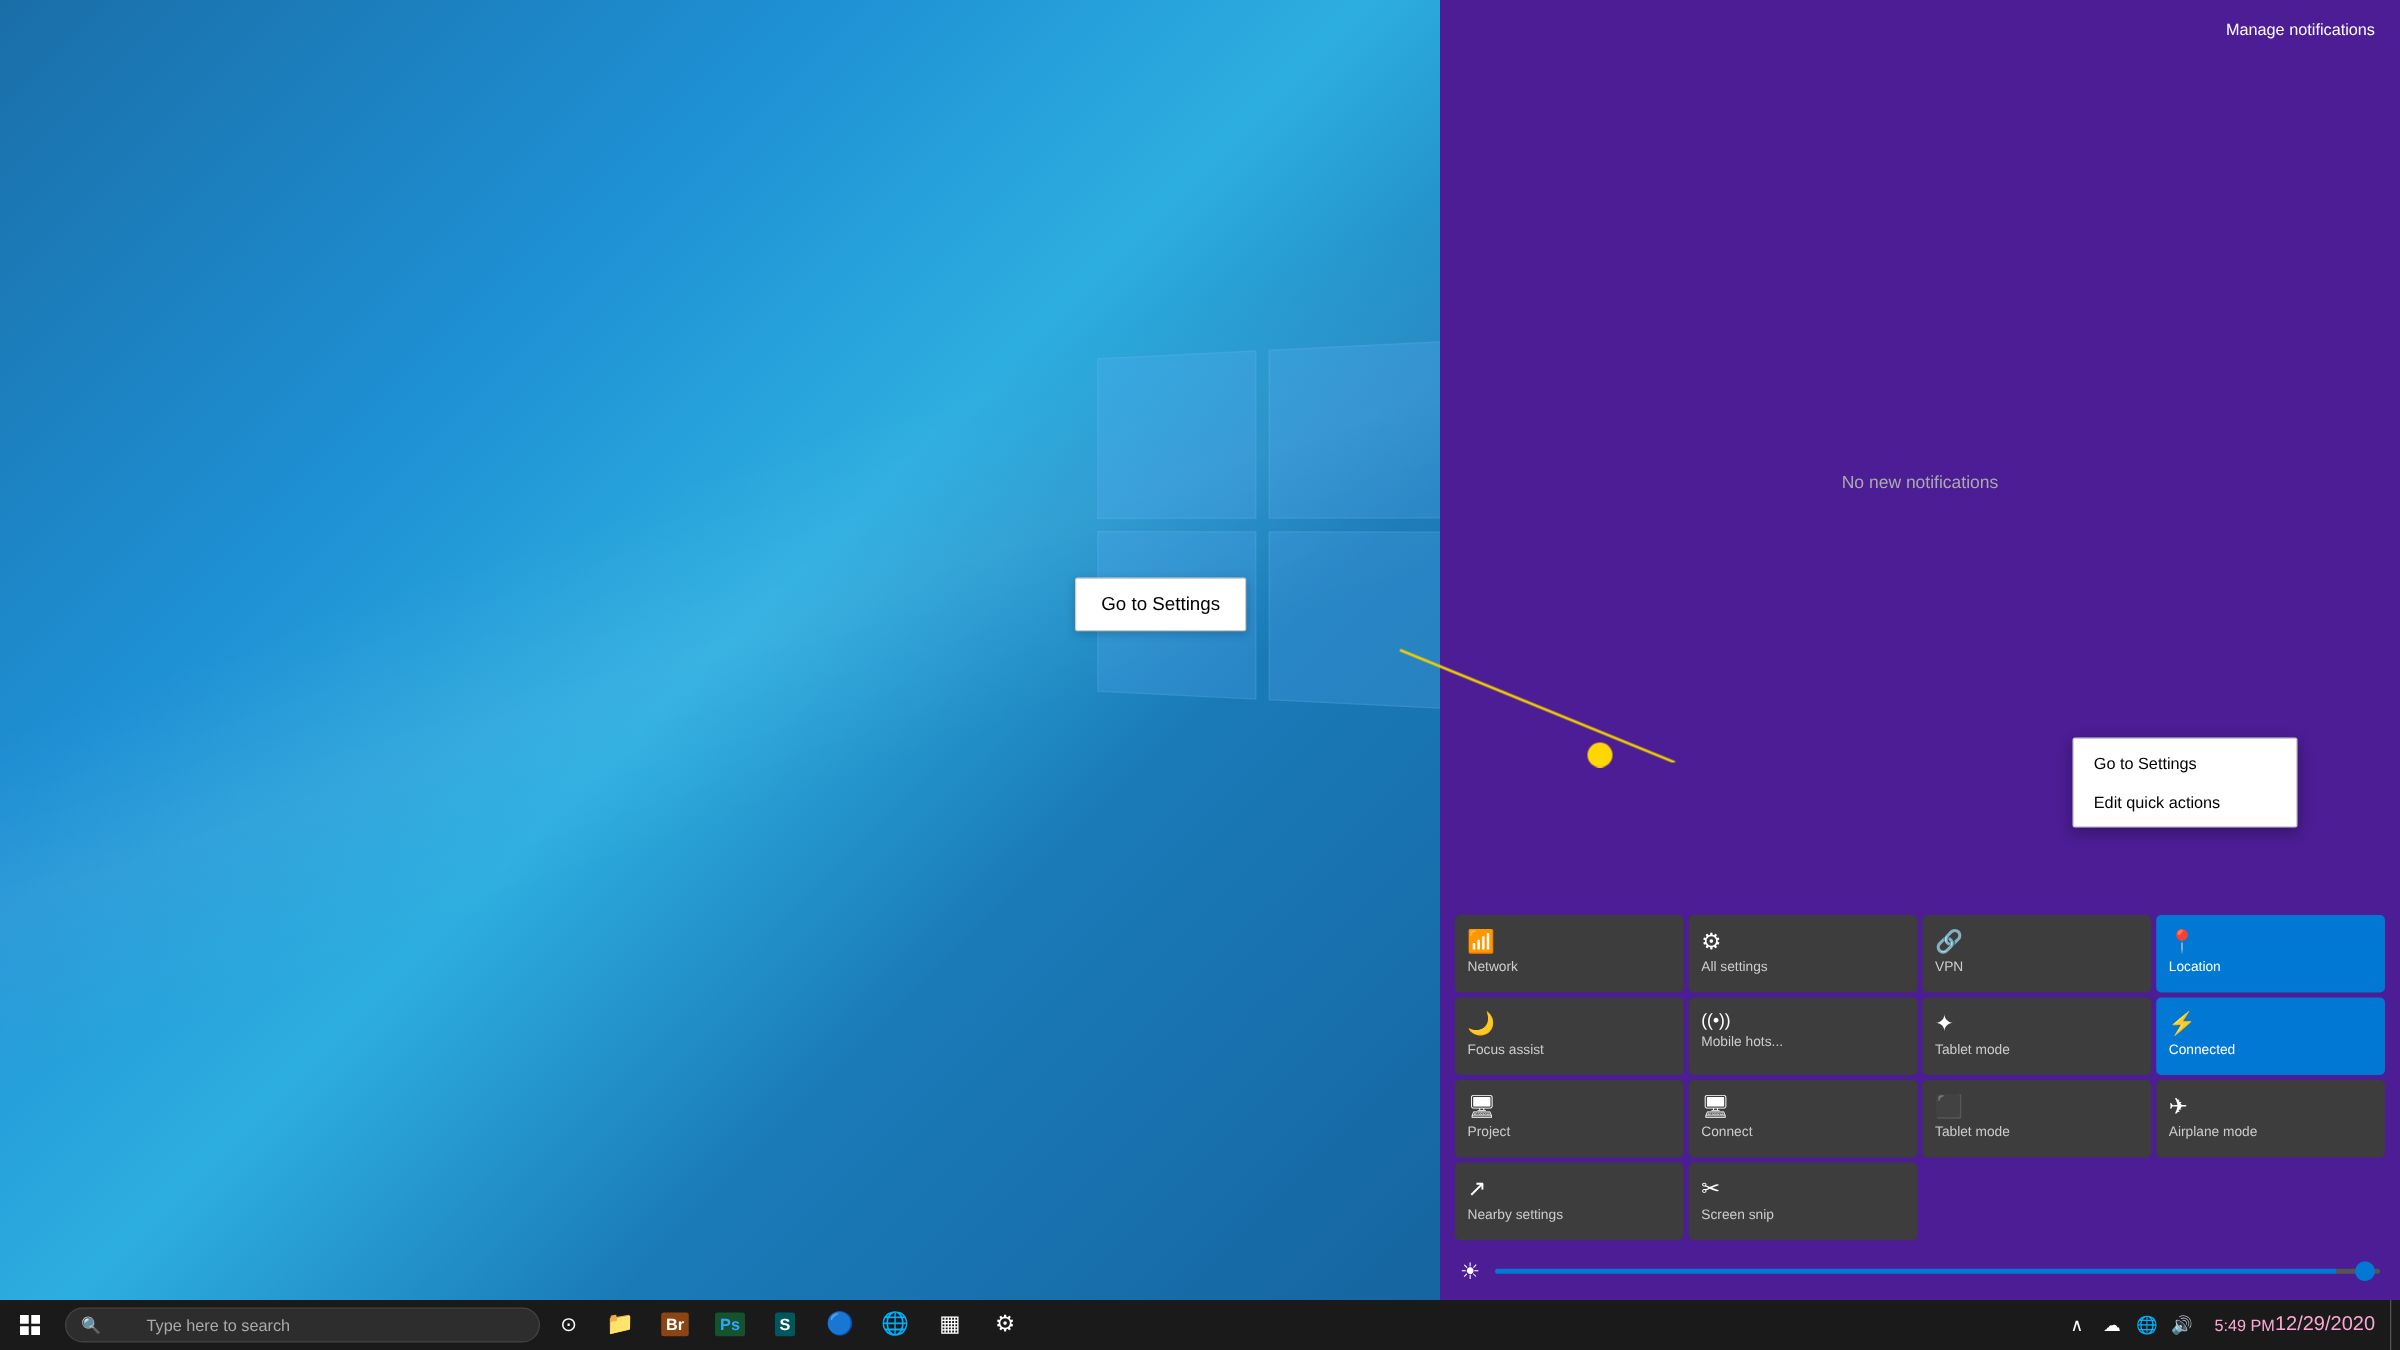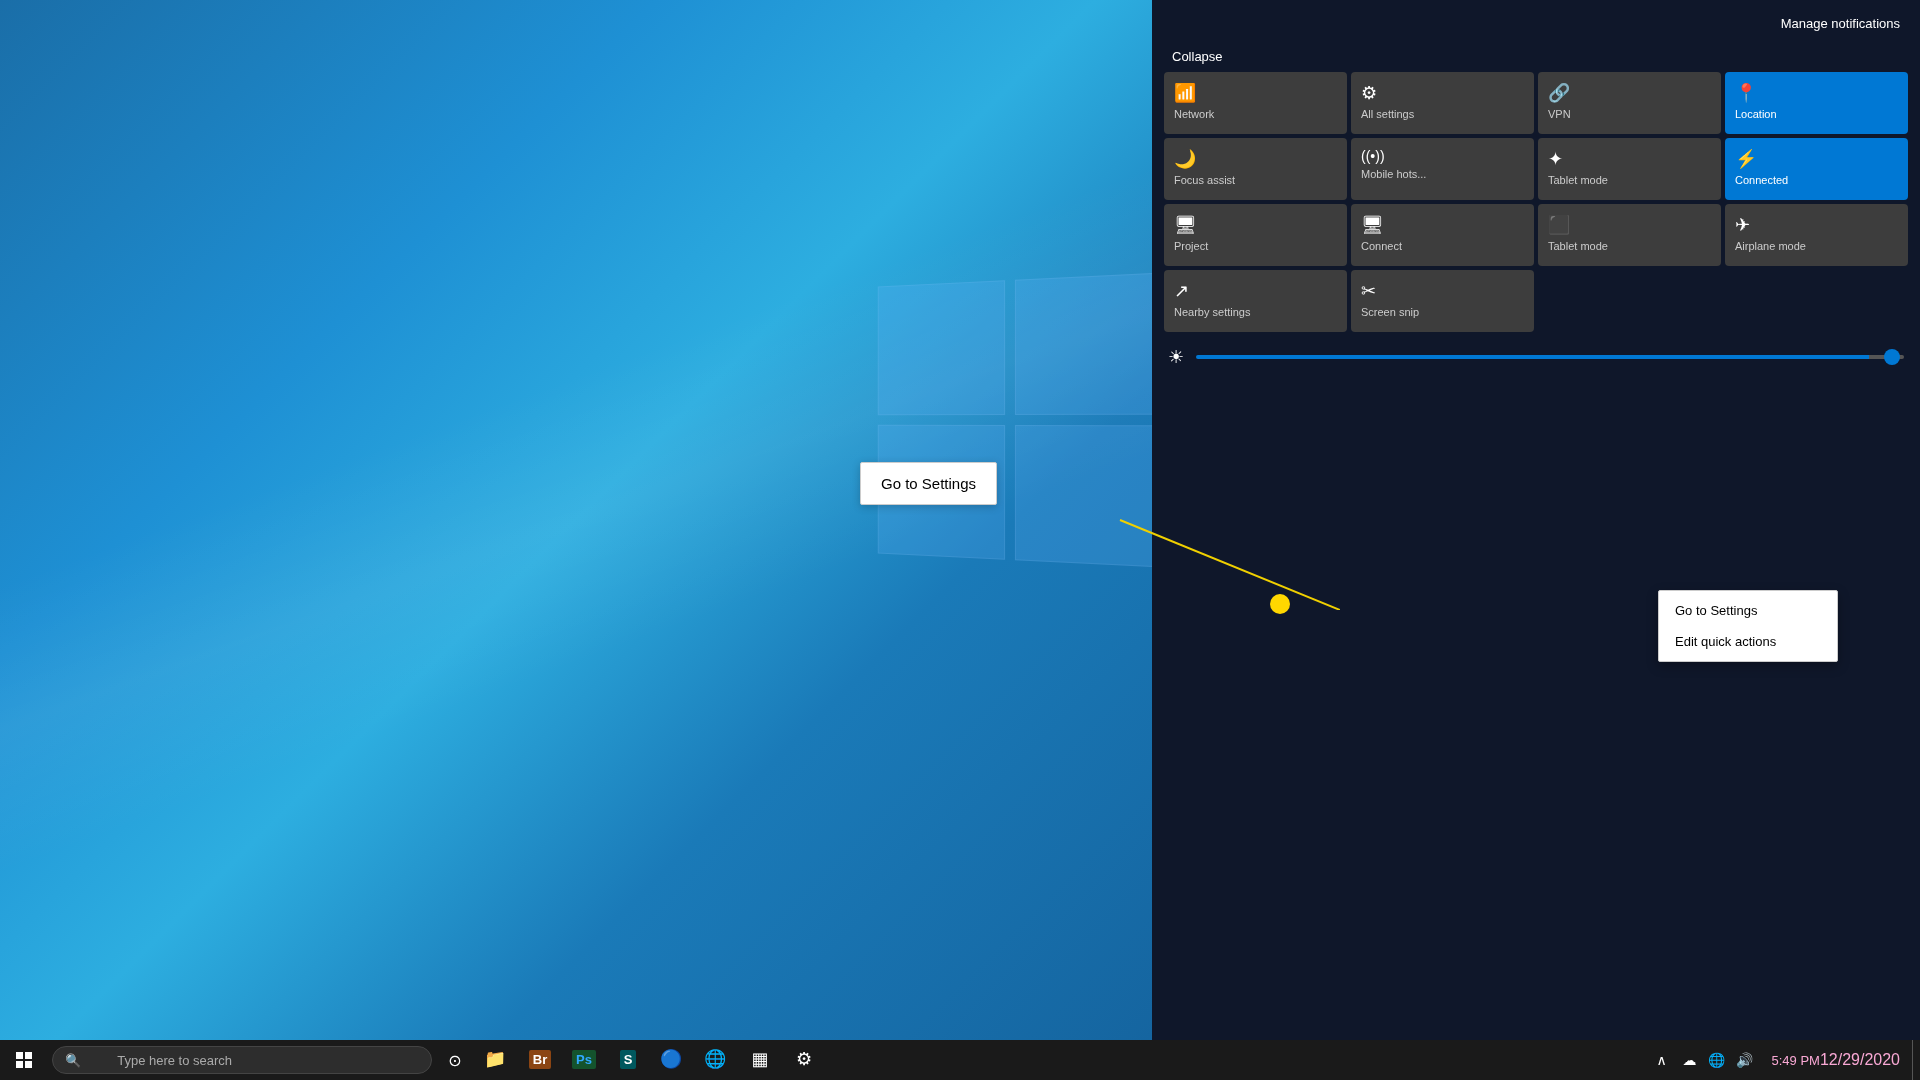--- a/index.html
+++ b/index.html
@@ -47,21 +47,21 @@
       pointer-events: none;
     }
 
     
     #action-center {
       position: absolute;
       top: 0;
       right: 0;
       width: 768px;
       height: 1040px;
-      background: #0f172a;
+      background: #4c1d95;
       display: flex;
       flex-direction: column;
     }
 
     #manage-notifications {
       text-align: right;
       padding: 16px 20px 10px;
       color: #ffffff;
       font-size: 13px;
       cursor: pointer;
@@ -325,22 +325,24 @@
 
 <svg id="connector-line" viewBox="0 0 350 120" xmlns="http://www.w3.org/2000/svg">
   <line x1="130" y1="30" x2="350" y2="120" stroke="#f0d000" stroke-width="2"></line>
 </svg>
 
 <div id="yellow-dot"></div>
 
 <div id="action-center">
   <div id="manage-notifications">Manage notifications</div>
 
-
-  <div id="collapse-label">Collapse</div>
+  <div id="notification-area">
+    <span>No new notifications</span>
+  </div>
+
 
   <div id="quick-actions">
 
     <div class="quick-tile">
       <span class="tile-icon">📶</span>
       <span class="tile-label">Network</span>
     </div>
     <div class="quick-tile">
       <span class="tile-icon">⚙</span>
       <span class="tile-label">All settings</span>

